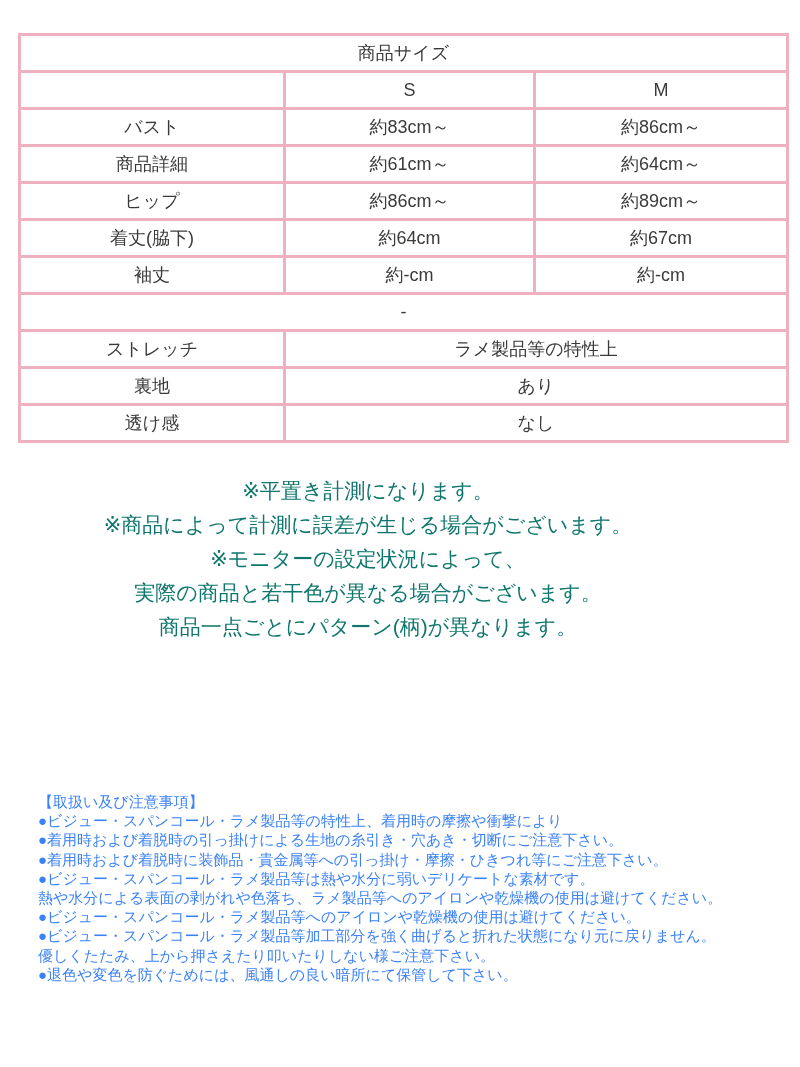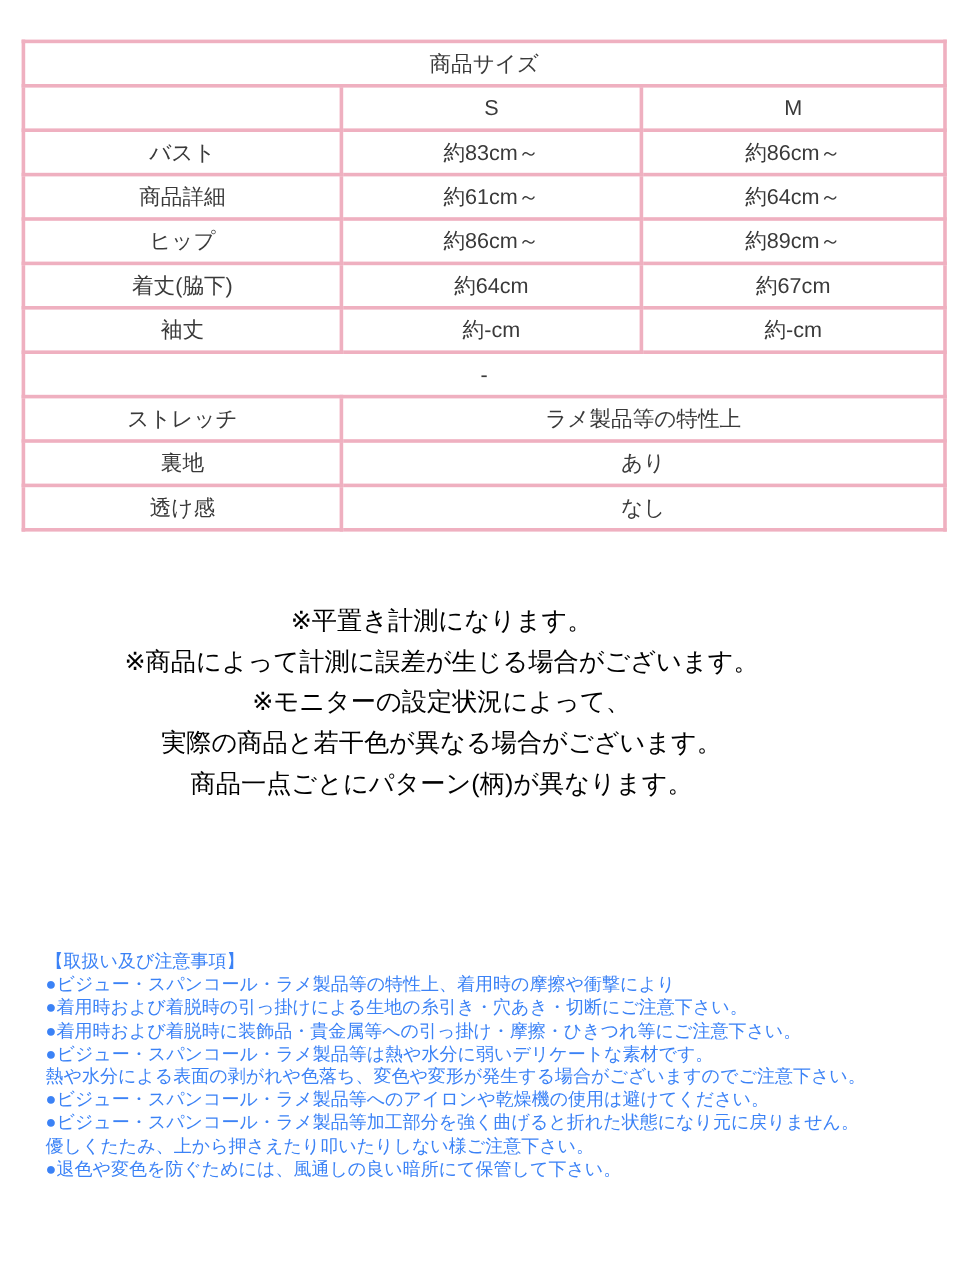--- a/index.html
+++ b/index.html
@@ -28,27 +28,27 @@
     color: #3a3a3a;
     background: #ffffff;
     overflow: hidden;
     white-space: nowrap;
   }
   .spec-table tr { height: 37px; margin-top: 30px; }
 
   
   .notes {
     position: absolute;
-    top: 501px;
+    top: 474px;
     left: 0;
     width: 736px;
     text-align: center;
     font-size: 21px;
     line-height: 34px;
-    color: #000000;
+    color: #0f766e;
   }
 
   
   .handling {
     position: absolute;
     top: 792px;
     left: 38px;
     width: 748px;
     font-size: 15px;
     line-height: 19.2px;
@@ -124,18 +124,18 @@
   <div>実際の商品と若干色が異なる場合がございます。</div>
   <div>商品一点ごとにパターン(柄)が異なります。</div>
 </div>
 
 <div class="handling">
   <div>【取扱い及び注意事項】</div>
   <div>●ビジュー・スパンコール・ラメ製品等の特性上、着用時の摩擦や衝撃により</div>
   <div>●着用時および着脱時の引っ掛けによる生地の糸引き・穴あき・切断にご注意下さい。</div>
   <div>●着用時および着脱時に装飾品・貴金属等への引っ掛け・摩擦・ひきつれ等にご注意下さい。</div>
   <div>●ビジュー・スパンコール・ラメ製品等は熱や水分に弱いデリケートな素材です。</div>
-  <div>熱や水分による表面の剥がれや色落ち、変色や変形が発生する場合がございますのでご注意下さい。</div>
+  <div>熱や水分による表面の剥がれや色落ち、ラメ製品等へのアイロンや乾燥機の使用は避けてください。</div>
   <div>●ビジュー・スパンコール・ラメ製品等へのアイロンや乾燥機の使用は避けてください。</div>
   <div>●ビジュー・スパンコール・ラメ製品等加工部分を強く曲げると折れた状態になり元に戻りません。</div>
   <div>優しくたたみ、上から押さえたり叩いたりしない様ご注意下さい。</div>
   <div>●退色や変色を防ぐためには、風通しの良い暗所にて保管して下さい。</div>
 </div>
 
 </body></html>

